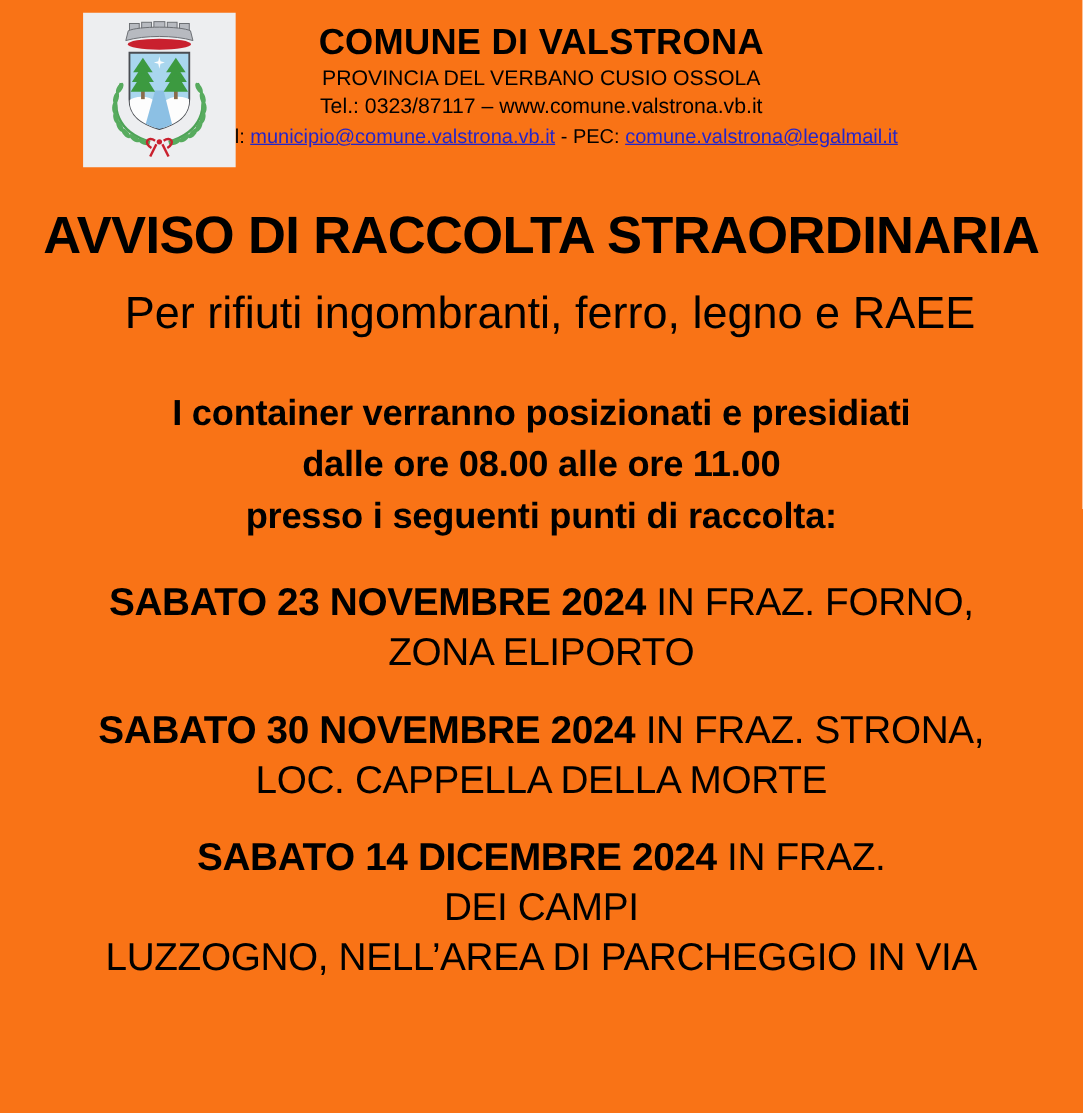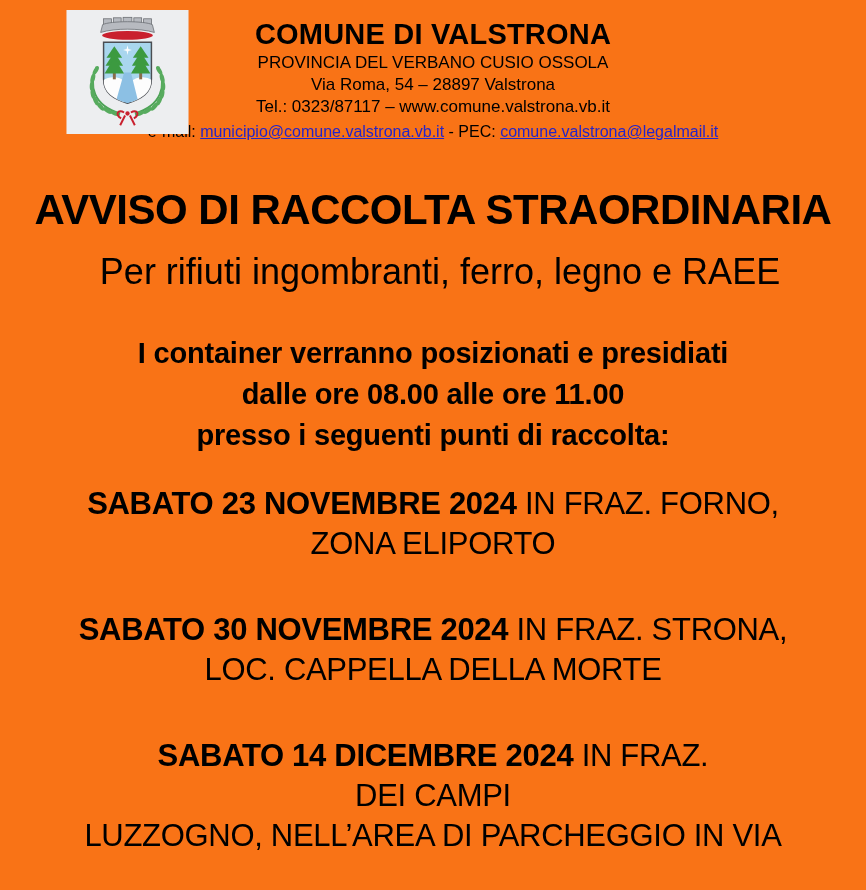--- a/index.html
+++ b/index.html
@@ -64,21 +64,21 @@
     padding-left: 14px;
   }
   .intro {
     margin-top: 40px;
     font-size: 29px;
     font-weight: bold;
     line-height: 41px;
     letter-spacing: -0.2px;
   }
   .section {
-    margin-top: 46px;
+    margin-top: 22px;
     font-size: 31px;
     line-height: 40px;
     letter-spacing: -0.3px;
   }
   .section.section-first { margin-top: 28px; }
   .section .line span { white-space: pre-wrap; }
   .bold-part { font-weight: bold; }
   .regular-part { font-weight: normal; }
 </style>
 </head>
@@ -158,21 +158,20 @@
         <path d="M66,105 C72,101 76,107 69,111"></path>
         <path d="M60,108 L55,118"></path>
         <path d="M65,108 L70,118"></path>
         <circle cx="62.5" cy="106" r="2.2" stroke="none" fill="#c9202e"></circle>
       </g>
     </svg>
 
     <div class="header-text">
       <div class="org-name">COMUNE DI VALSTRONA</div>
       <div class="header-line">PROVINCIA DEL VERBANO CUSIO OSSOLA</div>
-      <div class="header-line">Via Roma, 54 – 28897 Valstrona</div>
       <div class="header-line">Tel.: 0323/87117 – www.comune.valstrona.vb.it</div>
       <div class="email-line">
         <span>e-mail: </span><a class="mail-link" href="#">municipio@comune.valstrona.vb.it</a><span> - PEC: </span><a class="mail-link" href="#">comune.valstrona@legalmail.it</a>
       </div>
     </div>
   </div>
 
   <div class="notice">
 
     <h1 class="notice-title">AVVISO DI RACCOLTA STRAORDINARIA</h1>

